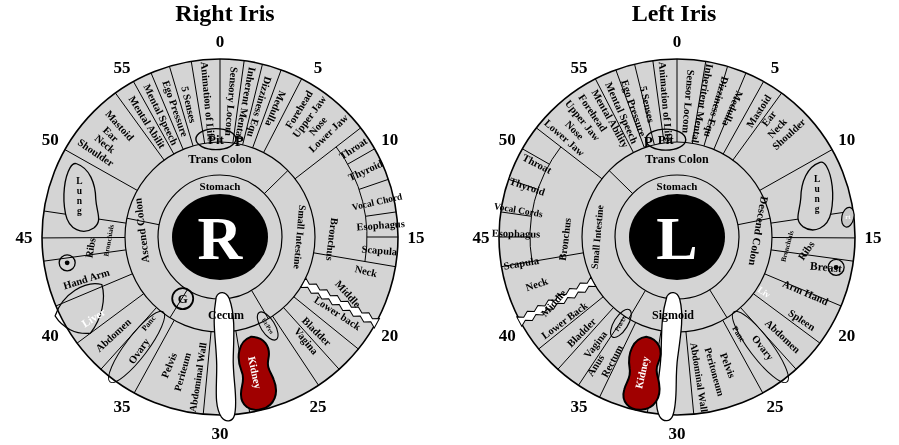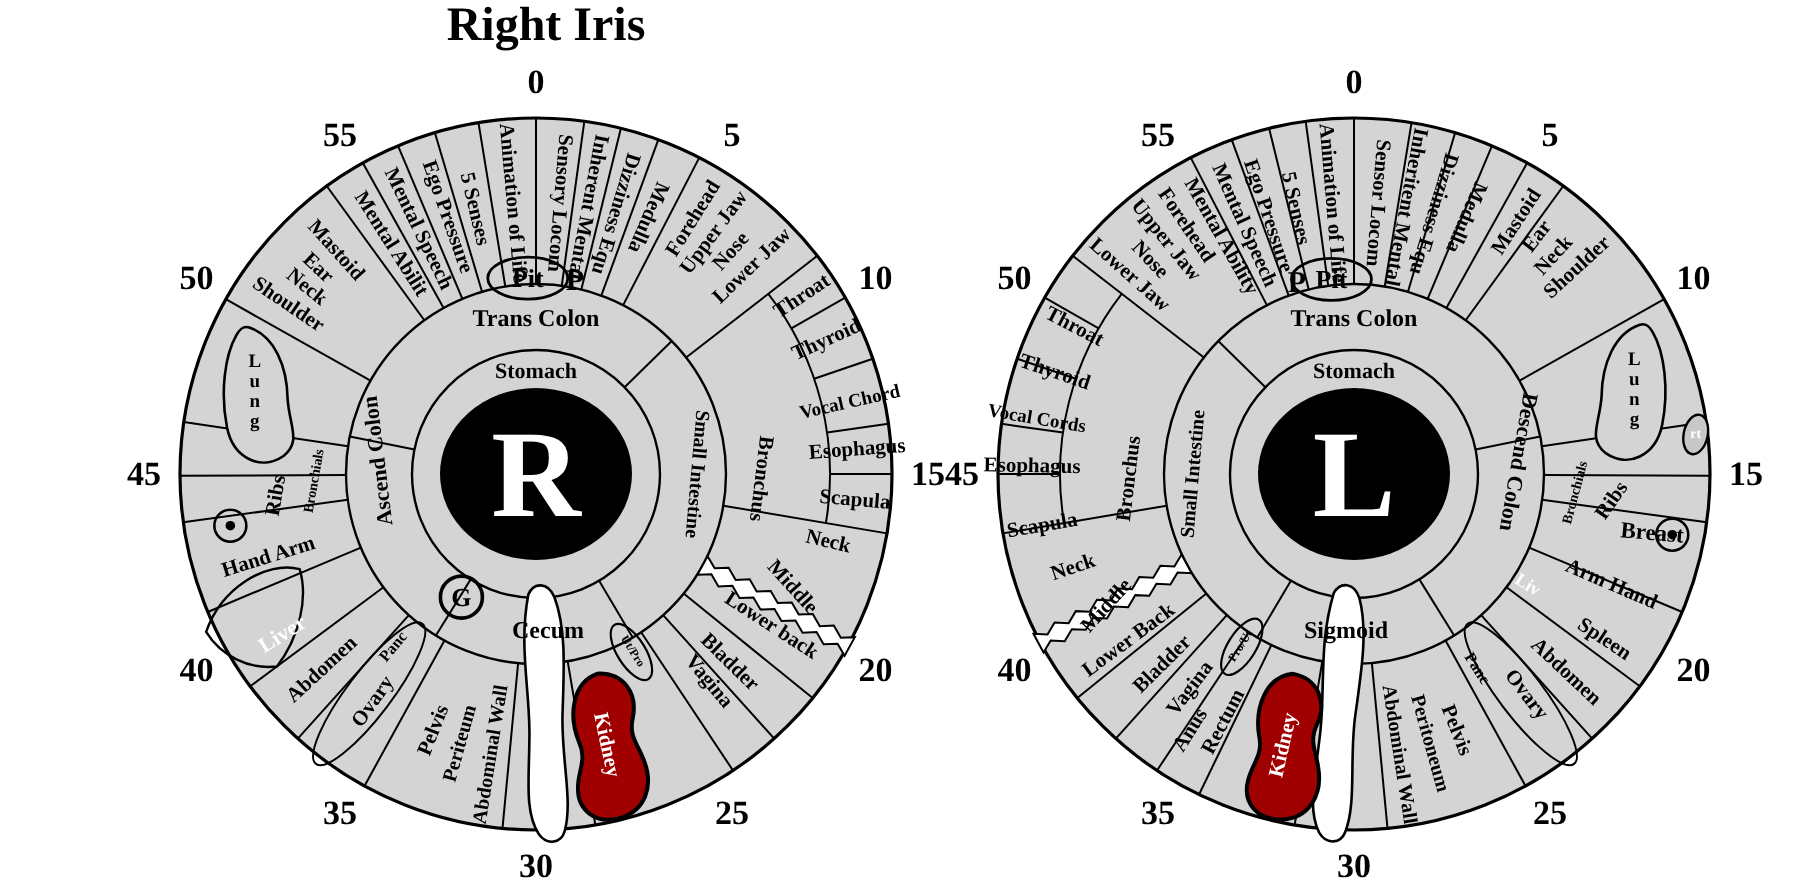--- a/index.html
+++ b/index.html
@@ -1,19 +1,19 @@
 <!DOCTYPE html>
 <html><head>
 <meta charset="utf-8">
 <style>
   html,body{margin:0;padding:0;background:#ffffff;}
   #stage{position:relative;width:899px;height:445px;background:#ffffff;overflow:hidden;
          font-family:"Liberation Serif","DejaVu Serif",serif;}
   .iris-panel{position:absolute;top:0;width:450px;height:445px;}
-  #panel-right{left:0;margin-left:48px;}
+  #panel-right{left:0;}
   #panel-left{left:449px;}
   .iris-title{position:absolute;top:0;left:0;width:100%;text-align:center;
               font-size:24px;font-weight:bold;color:#000;}
   svg{position:absolute;top:0;left:0;}
   svg text{font-family:"Liberation Serif","DejaVu Serif",serif;}
 </style>
 </head>
 <body>
 
 <div id="stage">
@@ -133,20 +133,21 @@
         <text x="121.99999999999997" y="406.74097914174996" text-anchor="middle" dominant-baseline="central" font-size="17" font-weight="bold" fill="#000000">35</text>
         <text x="50.25902085825007" y="335.0000000000001" text-anchor="middle" dominant-baseline="central" font-size="17" font-weight="bold" fill="#000000">40</text>
         <text x="24" y="237.00000000000003" text-anchor="middle" dominant-baseline="central" font-size="17" font-weight="bold" fill="#000000">45</text>
         <text x="50.25902085825004" y="138.99999999999997" text-anchor="middle" dominant-baseline="central" font-size="17" font-weight="bold" fill="#000000">50</text>
         <text x="121.99999999999991" y="67.25902085825007" text-anchor="middle" dominant-baseline="central" font-size="17" font-weight="bold" fill="#000000">55</text>
         <ellipse cx="220" cy="237" rx="48" ry="43" fill="#000000"></ellipse>
         <text x="220" y="238" text-anchor="middle" dominant-baseline="central" font-size="62" font-weight="bold" fill="#ffffff">R</text>
       </svg>
   </div>
   <div class="iris-panel" id="panel-left">
+    <div class="iris-title">Left Iris</div>
     <svg id="svg-left" width="450" height="445" viewBox="0 0 450 445">
         <circle cx="228" cy="237" r="178" fill="#d4d4d4" stroke="#000000" stroke-width="1.6"></circle>
         <circle cx="228" cy="237" r="95" fill="none" stroke="#000000" stroke-width="1.2"></circle>
         <circle cx="228" cy="237" r="62" fill="none" stroke="#000000" stroke-width="1.2"></circle>
         <line x1="283.8395989677849" y1="160.14338553438" x2="332.62577490806024" y2="92.99497500125935" stroke="#000000" stroke-width="1"></line>
         <line x1="274.2018611402316" y1="153.9916388116308" x2="314.5676977153813" y2="81.46854429968718" stroke="#000000" stroke-width="1"></line>
         <line x1="264.8139807129498" y1="149.42300059909246" x2="296.9777743884743" y2="72.90835901724691" stroke="#000000" stroke-width="1"></line>
         <line x1="254.98145774687265" y1="145.91212518752167" x2="278.55473135729824" y2="66.33008719346162" stroke="#000000" stroke-width="1"></line>
         <line x1="243.3523630048193" y1="143.2487069413533" x2="256.76548015639827" y2="61.339682479588305" stroke="#000000" stroke-width="1"></line>
         <line x1="228" y1="142" x2="228" y2="59" stroke="#000000" stroke-width="1"></line>

